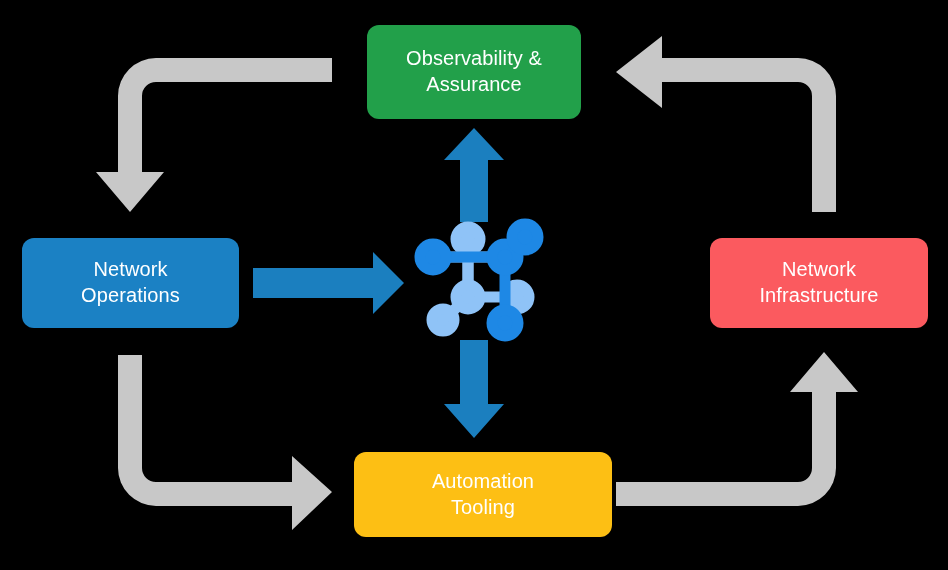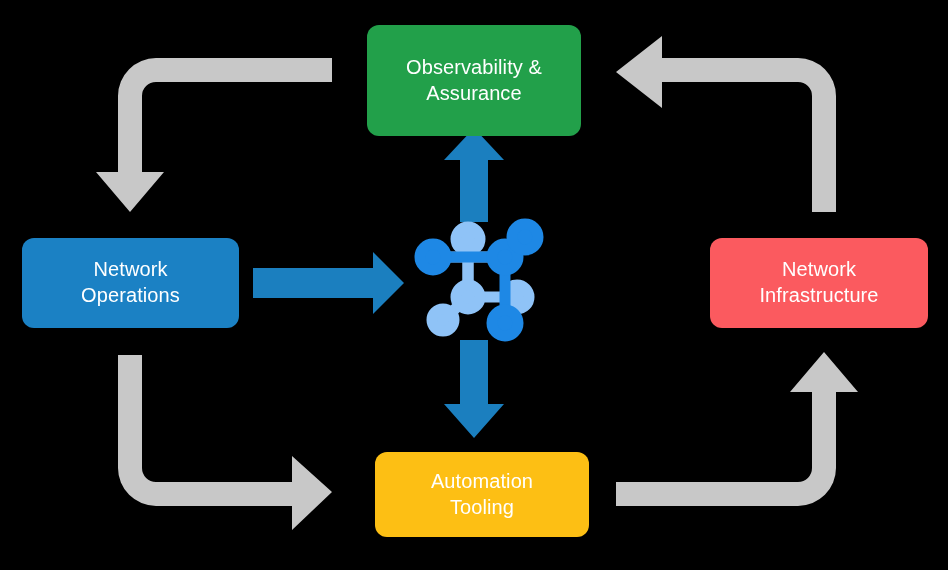--- a/index.html
+++ b/index.html
@@ -39,30 +39,30 @@
     letter-spacing: 0.1px;
     box-sizing: border-box;
     padding: 6px 10px;
     z-index: 5;
   }
   .node-label {
     white-space: pre-line;
     display: block;
   }
   #box-observability {
-    left: 367px;  top: 25px;   width: 214px; height: 111px;
+    left: 367px;  top: 25px;   width: 214px; height: 94px;
   }
   #box-operations {
     left: 22px;   top: 238px;  width: 217px; height: 90px;
   }
   #box-infrastructure {
     left: 710px;  top: 238px;  width: 218px; height: 90px;
   }
   #box-automation {
-    left: 375px;  top: 452px;  width: 214px; height: 85px;
+    left: 354px;  top: 452px;  width: 258px; height: 85px;
   }
 </style>
 </head>
 <body>
 
 <div id="canvas" style="background: rgb(0, 0, 0);">
 
   <svg class="svg-layer" viewBox="0 0 948 570" xmlns="http://www.w3.org/2000/svg">
 
     <path fill="#c8c8c8" d="M 332 58

